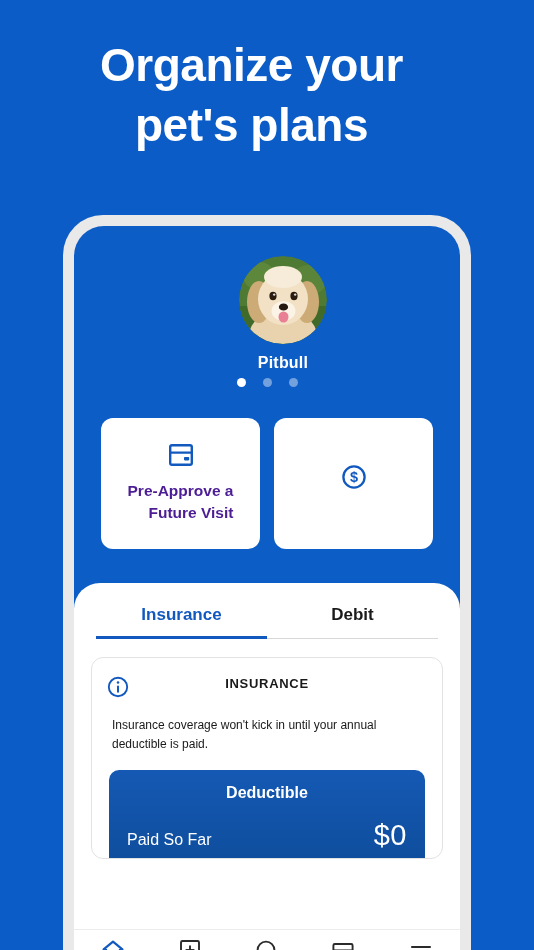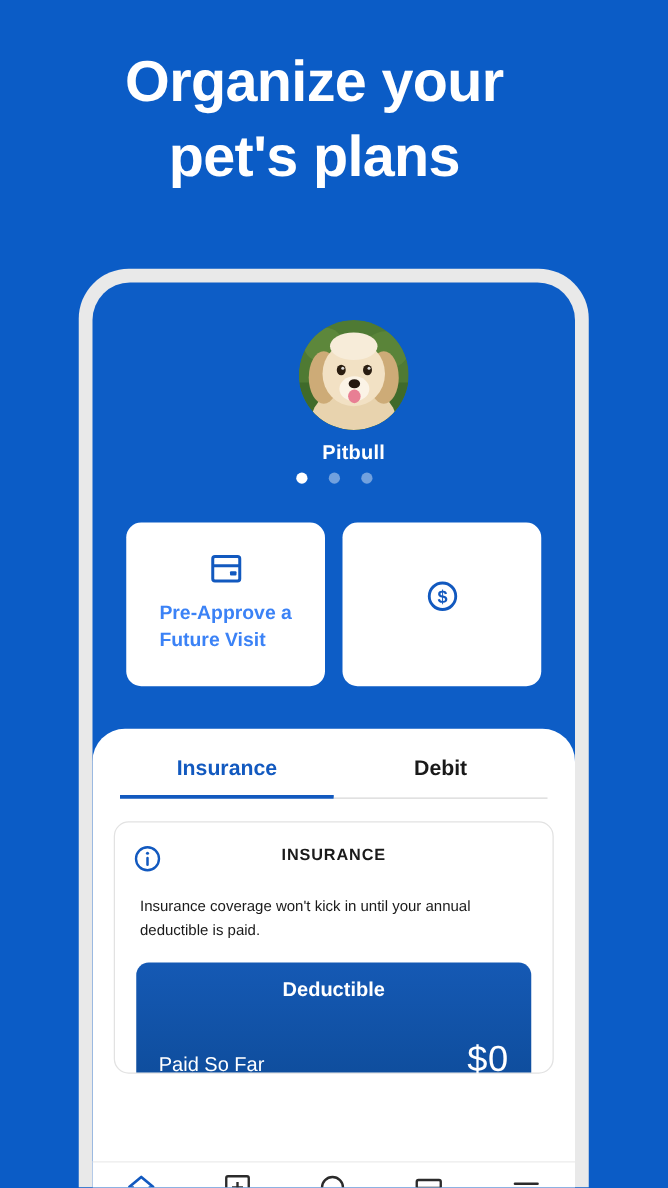--- a/index.html
+++ b/index.html
@@ -142,24 +142,24 @@
     align-items: center;
     justify-content: center;
     box-sizing: border-box;
     padding: 0 10px;
   }
   .action-icon {
     margin-bottom: 13px;
     line-height: 0;
   }
   .action-label {
-    color: #3b82f6;
+    color: #4c1d95;
     font-size: 15.5px;
     font-weight: bold;
-    text-align: left;
+    text-align: right;
     line-height: 1.45;
     white-space: pre-line;
   }
 
   
   .sheet {
     position: absolute;
     left: 0;
     top: 357px;
     width: 386px;
@@ -237,21 +237,21 @@
   .deductible-title {
     text-align: center;
     color: #ffffff;
     font-size: 16px;
     font-weight: bold;
   }
   .deductible-row {
     display: flex;
     align-items: baseline;
     justify-content: space-between;
-    margin-top: 30px;
+    margin-top: 17px;
   }
   .deductible-paid-label {
     color: #ffffff;
     font-size: 16px;
   }
   .deductible-amount {
     color: #ffffff;
     font-size: 29px;
     font-weight: 300;
     letter-spacing: 0.5px;

